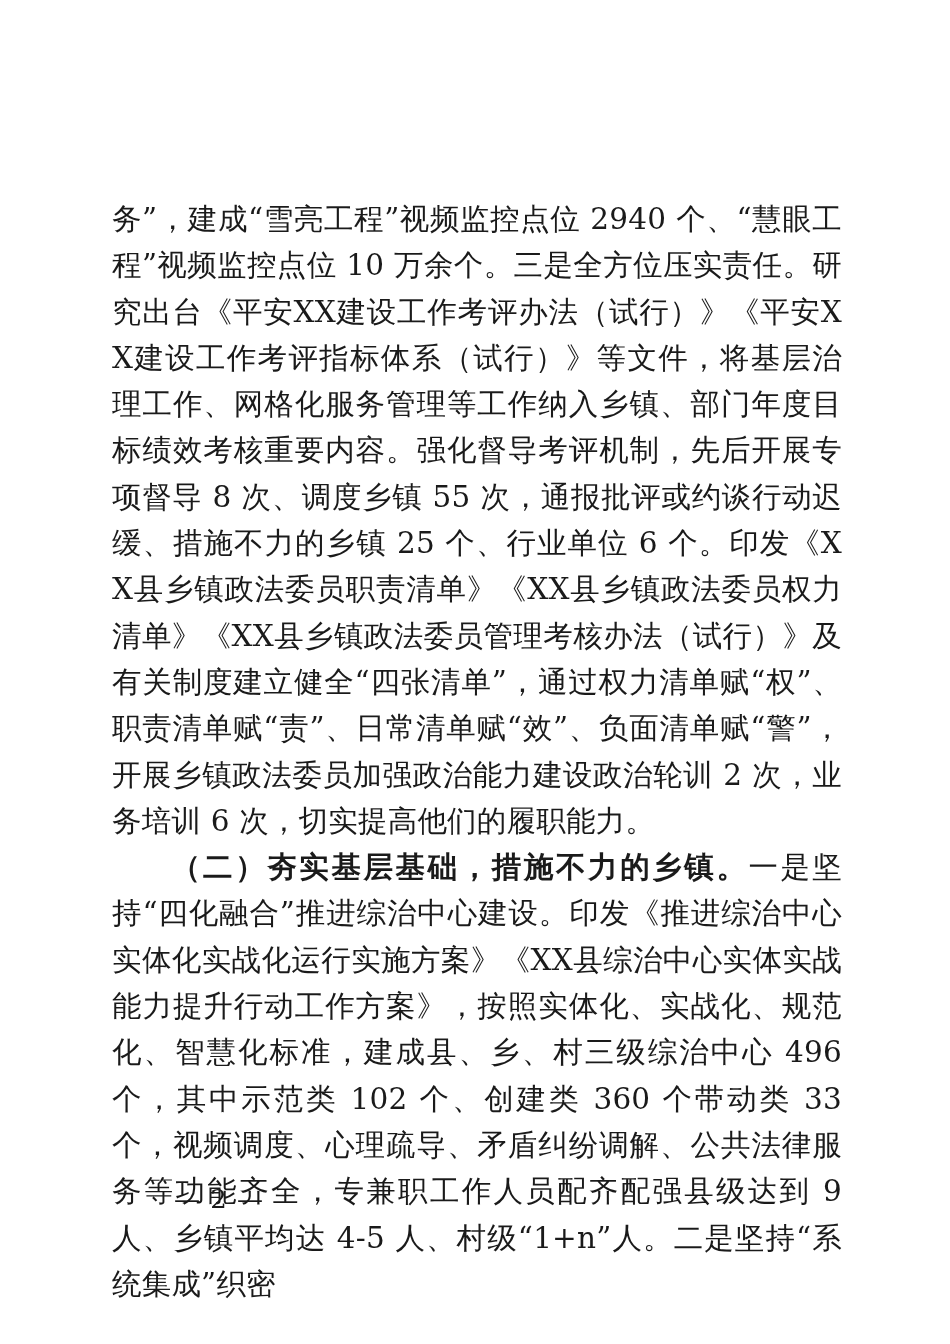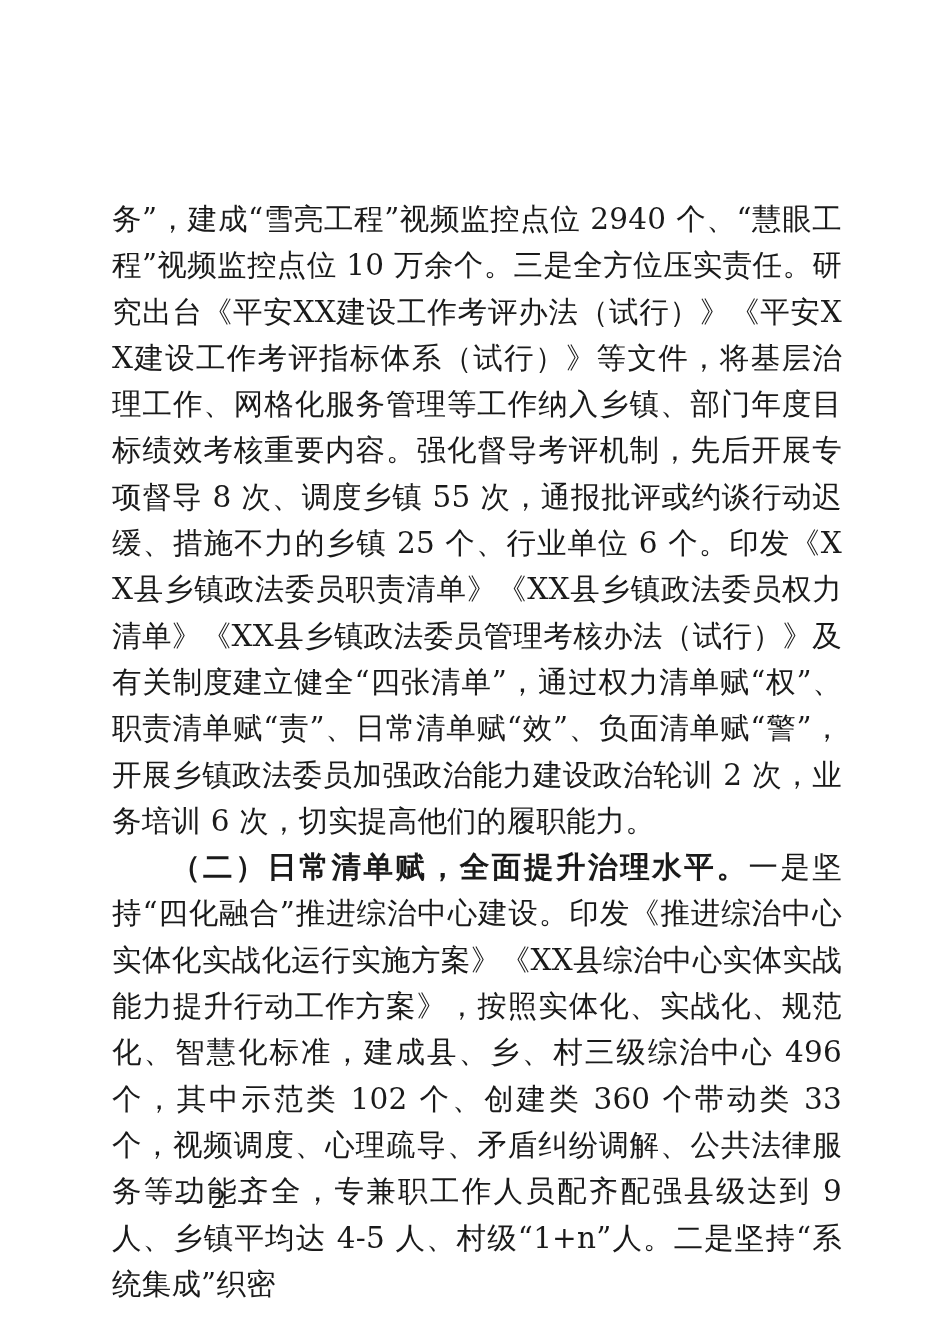--- a/index.html
+++ b/index.html
@@ -76,21 +76,21 @@
 </style>
 </head>
 <body>
 
 <div id="page">
 
   <div id="content">
 
     <p class="para no-indent">务”，建成“雪亮工程”视频监控点位 2940 个、“慧眼工程”视频监控点位 10 万余个。三是全方位压实责任。研究出台《平安XX建设工作考评办法（试行）》《平安XX建设工作考评指标体系（试行）》等文件，将基层治理工作、网格化服务管理等工作纳入乡镇、部门年度目标绩效考核重要内容。强化督导考评机制，先后开展专项督导 8 次、调度乡镇 55 次，通报批评或约谈行动迟缓、措施不力的乡镇 25 个、行业单位 6 个。印发《XX县乡镇政法委员职责清单》《XX县乡镇政法委员权力清单》《XX县乡镇政法委员管理考核办法（试行）》及有关制度建立健全“四张清单”，通过权力清单赋“权”、职责清单赋“责”、日常清单赋“效”、负面清单赋“警”，开展乡镇政法委员加强政治能力建设政治轮训 2 次，业务培训 6 次，切实提高他们的履职能力。</p>
 
-    <p class="para"><span class="heading-run">（二）日常清单赋，全面提升治理水平。</span><span>一是坚持“四化融合”推进综治中心建设。印发《推进综治中心实体化实战化运行实施方案》《XX县综治中心实体实战能力提升行动工作方案》，按照实体化、实战化、规范化、智慧化标准，建成县、乡、村三级综治中心 496 个，其中示范类 102 个、创建类 360 个带动类 33 个，视频调度、心理疏导、矛盾纠纷调解、公共法律服务等功能齐全，专兼职工作人员配齐配强县级达到 9 人、乡镇平均达 4-5 人、村级“1+n”人。二是坚持“系统集成”织密</span></p>
+    <p class="para"><span class="heading-run">（二）夯实基层基础，措施不力的乡镇。</span><span>一是坚持“四化融合”推进综治中心建设。印发《推进综治中心实体化实战化运行实施方案》《XX县综治中心实体实战能力提升行动工作方案》，按照实体化、实战化、规范化、智慧化标准，建成县、乡、村三级综治中心 496 个，其中示范类 102 个、创建类 360 个带动类 33 个，视频调度、心理疏导、矛盾纠纷调解、公共法律服务等功能齐全，专兼职工作人员配齐配强县级达到 9 人、乡镇平均达 4-5 人、村级“1+n”人。二是坚持“系统集成”织密</span></p>
 
   </div>
 
   <div id="footer">
     <span class="pagenum">— 2 —</span>
   </div>
 
 </div>
 
 </body></html>

